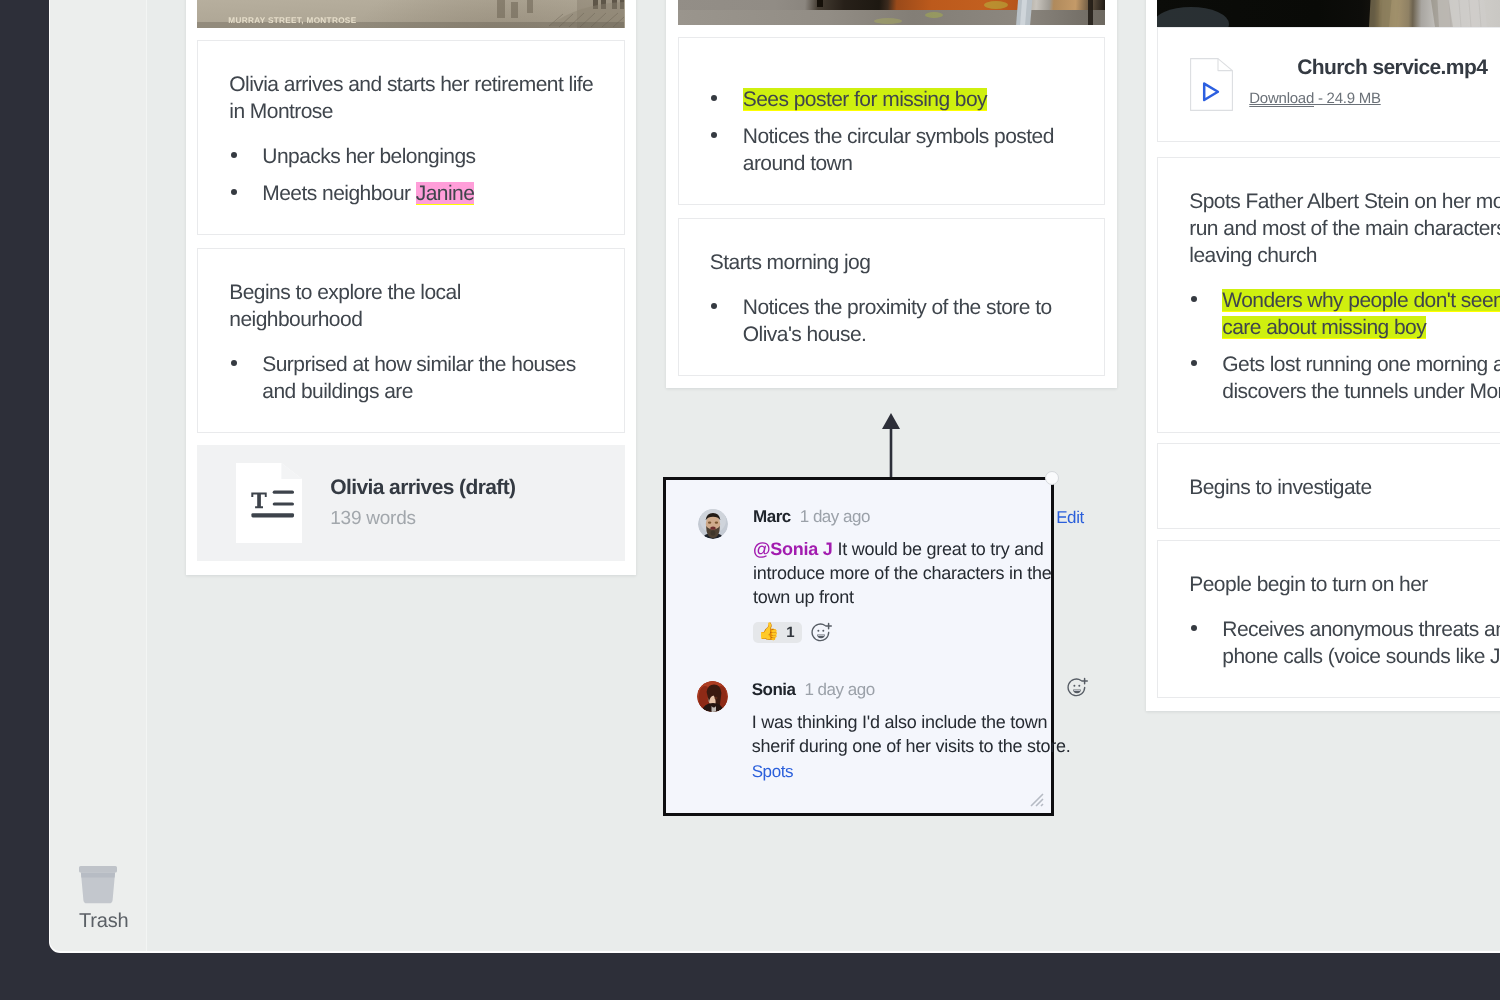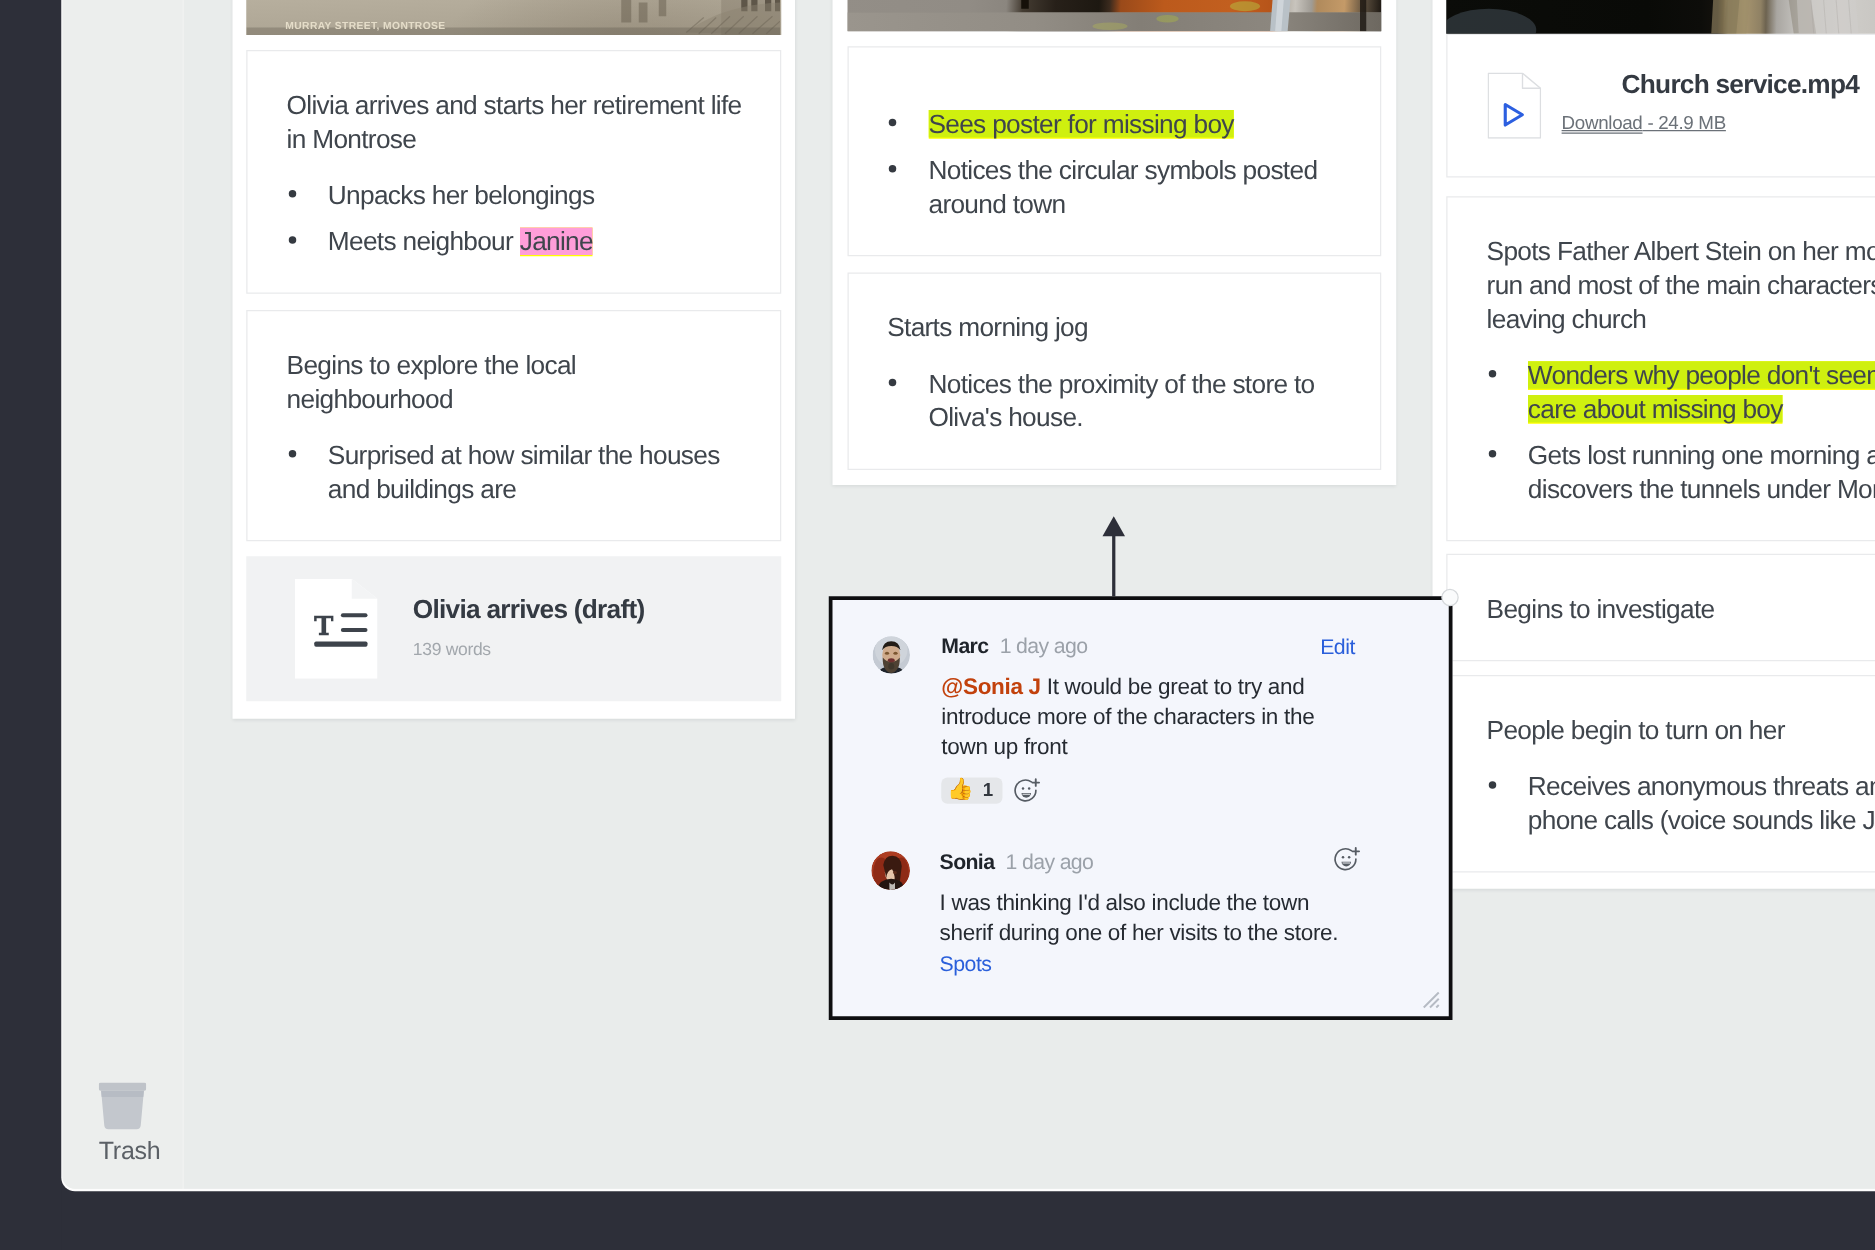--- a/index.html
+++ b/index.html
@@ -29,21 +29,21 @@
   .ctext ul{margin:0;padding:0;list-style:none;}
   .ctext li{position:relative;padding-left:33px;}
   .ctext li:before{content:"";position:absolute;left:1.5px;top:9px;width:6px;height:6px;
       border-radius:50%;background:#353a41;}
   mark{color:#3f454c;padding:0;background-repeat:no-repeat;background-position:0 49%;}
   mark.pink{background-image:linear-gradient(#ff9ed9,#ff9ed9);background-size:100% 22px;}
   mark.yellow{background-image:linear-gradient(#cff00f,#cff00f);background-size:100% 22px;}
 
   .filecard{background:#f1f2f3;display:flex;align-items:center;}
   .fc-title{font-size:21px;font-weight:bold;color:#343a42;letter-spacing:-0.6px;line-height:26px;}
-  .fc-sub{font-size:14px;color:#a2a7ac;letter-spacing:-0.25px;line-height:24px;margin-top:6px;}
+  .fc-sub{font-size:19px;color:#a2a7ac;letter-spacing:-0.25px;line-height:24px;margin-top:6px;}
 
   
   .popup{position:absolute;background:#f4f6fc;border:3px solid #0e0e10;}
   .ctr{position:absolute;width:11px;height:11px;border-radius:50%;background:#fff;border:1px solid #d0d3d6;}
   .cmt{display:block;}
   .avatar{width:31px;height:31px;border-radius:50%;overflow:hidden;}
   .cname{font-size:17px;font-weight:bold;color:#1f242b;letter-spacing:-0.5px;}
   .ctime{font-size:17px;color:#9ba1a9;letter-spacing:-0.5px;}
   .cbody{font-size:18px;line-height:24px;color:#262b32;letter-spacing:-0.25px;}
   .clink{font-size:17px;color:#2a5fdb;letter-spacing:-0.4px;}
@@ -85,35 +85,35 @@
   .filecard2{padding:27px 30px 0 32px;display:flex;align-items:flex-start;height:115px;box-sizing:border-box;}
   .vid-ico{flex:0 0 43px;margin-right:16px;margin-top:3px;}
   .vid-title{font-size:21px;line-height:26px;margin-left:48px;}
   .vid-sub{font-size:15px;color:#6b7178;margin-top:7px;letter-spacing:-0.25px;line-height:22px;text-decoration:underline;}
   .dl{color:#6b7178;text-decoration:underline;text-underline-offset:3px;}
 
   
   .connector{position:absolute;left:729px;top:411px;}
 
   
-  .popup{left:515.8px;top:476.8px;width:499px;height:339.4px;box-sizing:border-box;border-width:3.4px;}
+  .popup{left:515.8px;top:476.8px;width:391px;height:339.4px;box-sizing:border-box;border-width:3.4px;}
   .ctr{right:-8px;top:-8.5px;width:12px;height:12px;background:#fafbfc;border:1px solid #d5d8db;}
   .cmt{position:absolute;}
   .cmt1{left:32.4px;top:26.4px;}
   .cmt2{left:31px;top:199px;}
   .avatar{margin-right:0;position:absolute;left:0;top:3px;}
   .av-marc{width:30px;height:30px;}
   .av-sonia{width:31px;height:31px;top:2px;}
   .cmt-main{position:relative;margin-left:54.6px;width:325px;}
   .cmt-head{position:relative;height:22px;white-space:nowrap;}
   .cname{line-height:22px;}
   .ctime{line-height:22px;margin-left:4.5px;}
   .edit{position:absolute;right:-5.8px;top:0.4px;line-height:22px;}
   .cbody{margin-top:9px;}
-  .mention{color:#c2410c;font-weight:bold;margin-top:32px;}
+  .mention{color:#a21caf;font-weight:bold;margin-top:32px;}
   .reactions{display:flex;align-items:center;margin-top:12.5px;}
   .chip{display:inline-flex;align-items:center;background:#e5e7ea;border-radius:5px;
         height:21.6px;padding:0 7px 0 5px;}
   .emo{font-size:17px;line-height:20px;}
   .cnt{font-size:15px;font-weight:bold;color:#32373e;margin-left:7px;}
   .addre{margin-left:9.5px;display:inline-flex;}
   .addre-r{position:absolute;right:-11.4px;top:-2px;}
   .reply{display:block;margin-top:4.2px;}
   .grip{position:absolute;right:7px;bottom:6px;}
 </style>

